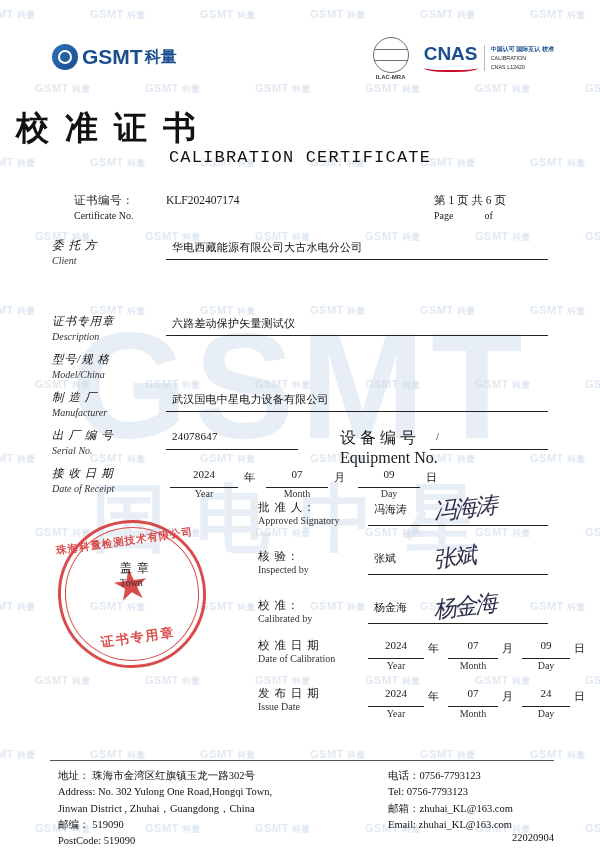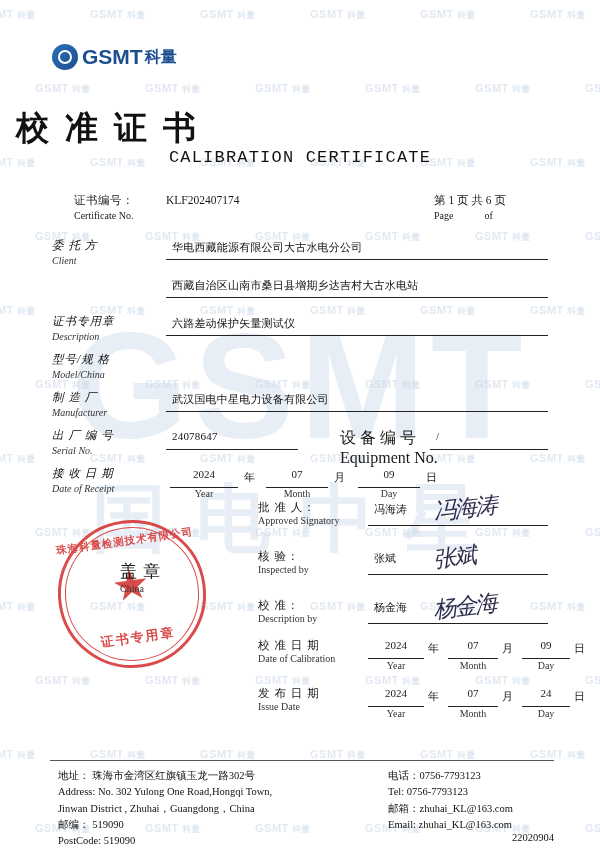--- a/index.html
+++ b/index.html
@@ -434,21 +434,21 @@
     font-weight: bold;
     letter-spacing: 2px;
   }
   .stamp-label {
     position: absolute;
     left: 120px;
     top: 560px;
     width: 100px;
     z-index: 4;
   }
-  .stamp-label .cn { display: block; font-size: 17px; letter-spacing: 1px; }
+  .stamp-label .cn { display: block; font-size: 12px; letter-spacing: 1px; }
   .stamp-label .en { display: block; font-size: 10px; color: #333; }
 
   
   .botdates {
     position: absolute;
     top: 638px;
     left: 258px;
     width: 290px;
   }
   .bd-row { position: relative; height: 48px; }
@@ -576,20 +576,37 @@
 
 <div id="page">
 
   <div class="header">
     <div class="logo">
       <span class="logo-mark"></span>
       <span class="logo-text">GSMT</span>
       <span class="logo-cn">科量</span>
     </div>
 
+    <div class="cert-marks">
+      <div class="ilac">
+        <div class="ilac-ring"></div>
+        <div class="ilac-label">ILAC-MRA</div>
+      </div>
+      <div class="cnas">
+        <div>
+          <div class="cnas-logo">CNAS</div>
+          <span class="cnas-swoosh"></span>
+        </div>
+        <div class="cnas-box">
+          <div class="cn">中国认可 国际互认 校准</div>
+          <div>CALIBRATION</div>
+          <div>CNAS L12420</div>
+        </div>
+      </div>
+    </div>
   </div>
 
   <div class="title-cn">校准证书</div>
   <div class="title-en">CALIBRATION CERTIFICATE</div>
 
   <div class="certno">
     <div class="lbl-cn">证书编号：</div>
     <div class="lbl-en">Certificate No.</div>
     <div class="certno-val">KLF202407174</div>
   </div>
@@ -607,21 +624,20 @@
 
     <div class="field-row">
       <div class="f-label">
         <span class="cn">委 托 方</span>
         <span class="en">Client</span>
       </div>
       <div class="f-value">华电西藏能源有限公司大古水电分公司</div>
     </div>
 
     <div class="field-row">
-      <div class="f-value">西藏自治区山南市桑日县增期乡达吉村大古水电站</div>
     </div>
 
     <div class="field-row">
       <div class="f-label">
         <span class="cn">证书专用章</span>
         <span class="en">Description</span>
       </div>
       <div class="f-value">六路差动保护矢量测试仪</div>
     </div>
 
@@ -687,35 +703,35 @@
         <span class="cn">核 验：</span>
         <span class="en">Inspected by</span>
       </div>
       <div class="sig-value">张斌</div>
       <div class="sig-hand">张斌</div>
     </div>
 
     <div class="sig-row">
       <div class="sig-label">
         <span class="cn">校 准：</span>
-        <span class="en">Description by</span>
+        <span class="en">Calibrated by</span>
       </div>
       <div class="sig-value">杨金海</div>
       <div class="sig-hand">杨金海</div>
     </div>
   </div>
 
   <div class="stamp">
     <div class="stamp-top">珠海科量检测技术有限公司</div>
     <div class="stamp-star"></div>
     <div class="stamp-bottom">证书专用章</div>
   </div>
   <div class="stamp-label">
     <span class="cn">盖 章</span>
-    <span class="en">China</span>
+    <span class="en">Town</span>
   </div>
 
   <div class="botdates">
     <div class="bd-row">
       <div class="bd-label">
         <span class="cn">校 准 日 期</span>
         <span class="en">Date of Calibration</span>
       </div>
       <div class="dv" style="left:110px; width:56px;">2024</div>
       <div class="unit" style="left:170px;">年</div>

